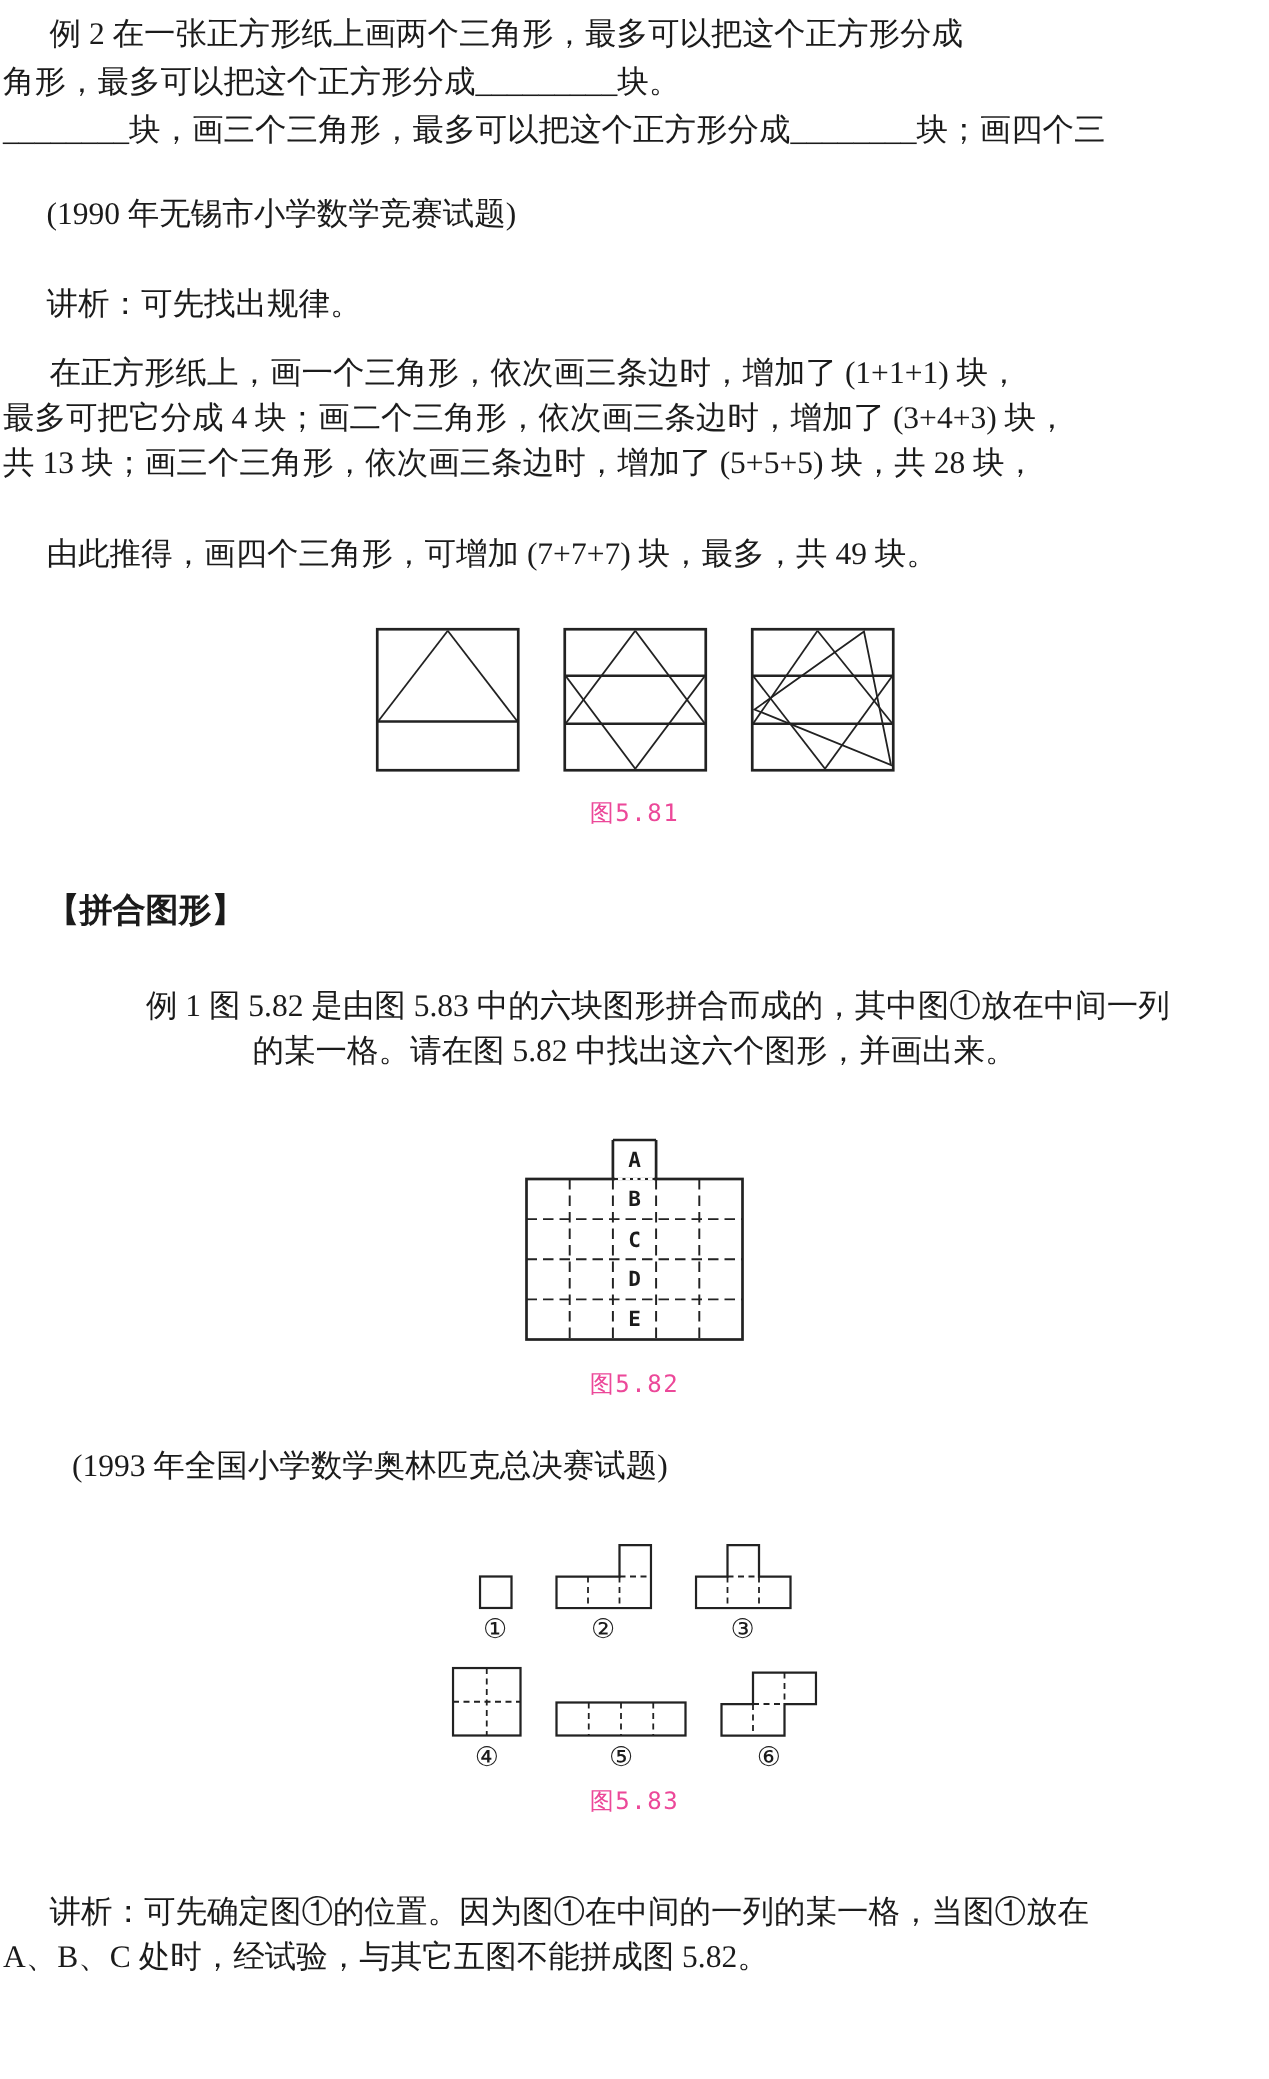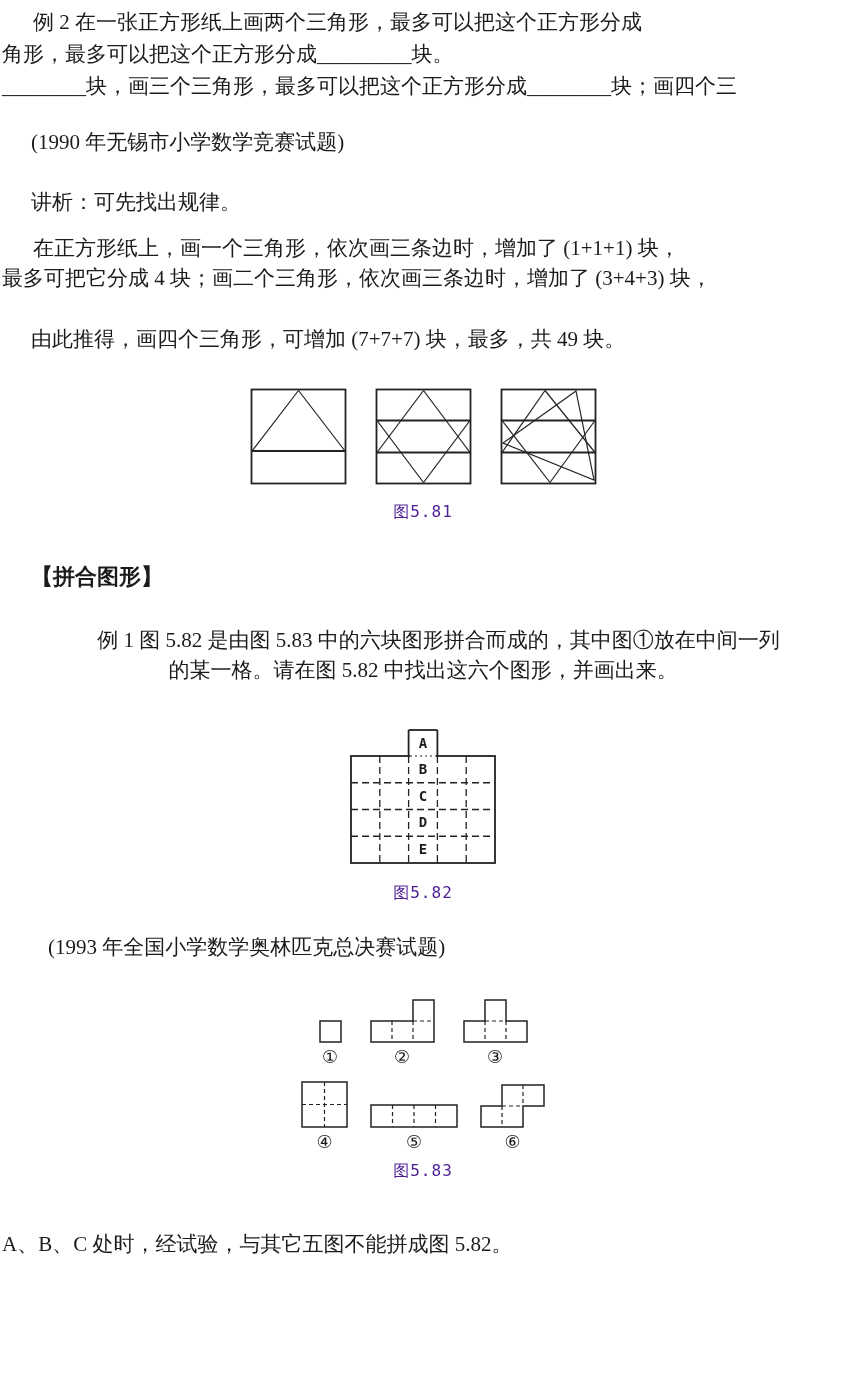--- a/index.html
+++ b/index.html
@@ -24,21 +24,21 @@
   .p4{margin-top:32px;text-align:center;}
   .src2{margin-top:27px;line-height:32px;padding-left:48px;}
   .p5{margin-top:47px;}
 
   .fig{display:flex;flex-direction:column;align-items:center;}
   .fig581{margin-top:34px;}
   .fig581-row{display:flex;gap:28px;align-items:flex-start;}
   .figcap{
     margin-top:16px;
     font-family:"DejaVu Sans Mono","Liberation Mono",monospace;
-    font-size:16px;line-height:22px;color:#4c1d95;letter-spacing:1px;
+    font-size:16px;line-height:22px;color:#ec4899;letter-spacing:1px;
   }
   .fig582{margin-top:42px;}
   .fig582 .figcap{margin-top:18px;}
   .fig583{margin-top:36px;}
   .fig583 .figcap{margin-top:8px;}
   .prow{display:flex;align-items:flex-end;justify-content:center;}
   .prow1{gap:28px;}
   .prow2{gap:22px;margin-top:14px;}
   .piece{display:flex;flex-direction:column;align-items:center;justify-content:flex-end;}
   .plabel{
@@ -62,20 +62,21 @@
     <div class="line">________块，画三个三角形，最多可以把这个正方形分成________块；画四个三</div>
   </div>
 
   <div class="para src1 indent">(1990 年无锡市小学数学竞赛试题)</div>
 
   <div class="para ana1 indent">讲析：可先找出规律。</div>
 
   <div class="para p2">
     <div class="line indent">在正方形纸上，画一个三角形，依次画三条边时，增加了 (1+1+1) 块，</div>
     <div class="line">最多可把它分成 4 块；画二个三角形，依次画三条边时，增加了 (3+4+3) 块，</div>
+    <div class="line">共 13 块；画三个三角形，依次画三条边时，增加了 (5+5+5) 块，共 28 块，</div>
   </div>
 
   <div class="para p3 indent">由此推得，画四个三角形，可增加 (7+7+7) 块，最多，共 49 块。</div>
 
   <div class="fig fig581">
     <div class="fig581-row">
       <svg width="97" height="97" viewBox="0 0 97 97">
         <g stroke="#222" fill="none">
           <rect x="1.5" y="1.5" width="94" height="94" stroke-width="1.8"></rect>
           <line x1="1.5" y1="63" x2="95.5" y2="63" stroke-width="1.8"></line>
@@ -211,16 +212,17 @@
             <line x1="22" y1="22" x2="43" y2="22" stroke-dasharray="4,3" stroke-width="1.2"></line>
           </g>
         </svg>
         <div class="plabel">⑥</div>
       </div>
     </div>
     <div class="figcap">图5.83</div>
   </div>
 
   <div class="para p5">
+    <div class="line indent">讲析：可先确定图①的位置。因为图①在中间的一列的某一格，当图①放在</div>
     <div class="line">A、B、C 处时，经试验，与其它五图不能拼成图 5.82。</div>
   </div>
 
 </div>
 
 </body></html>

